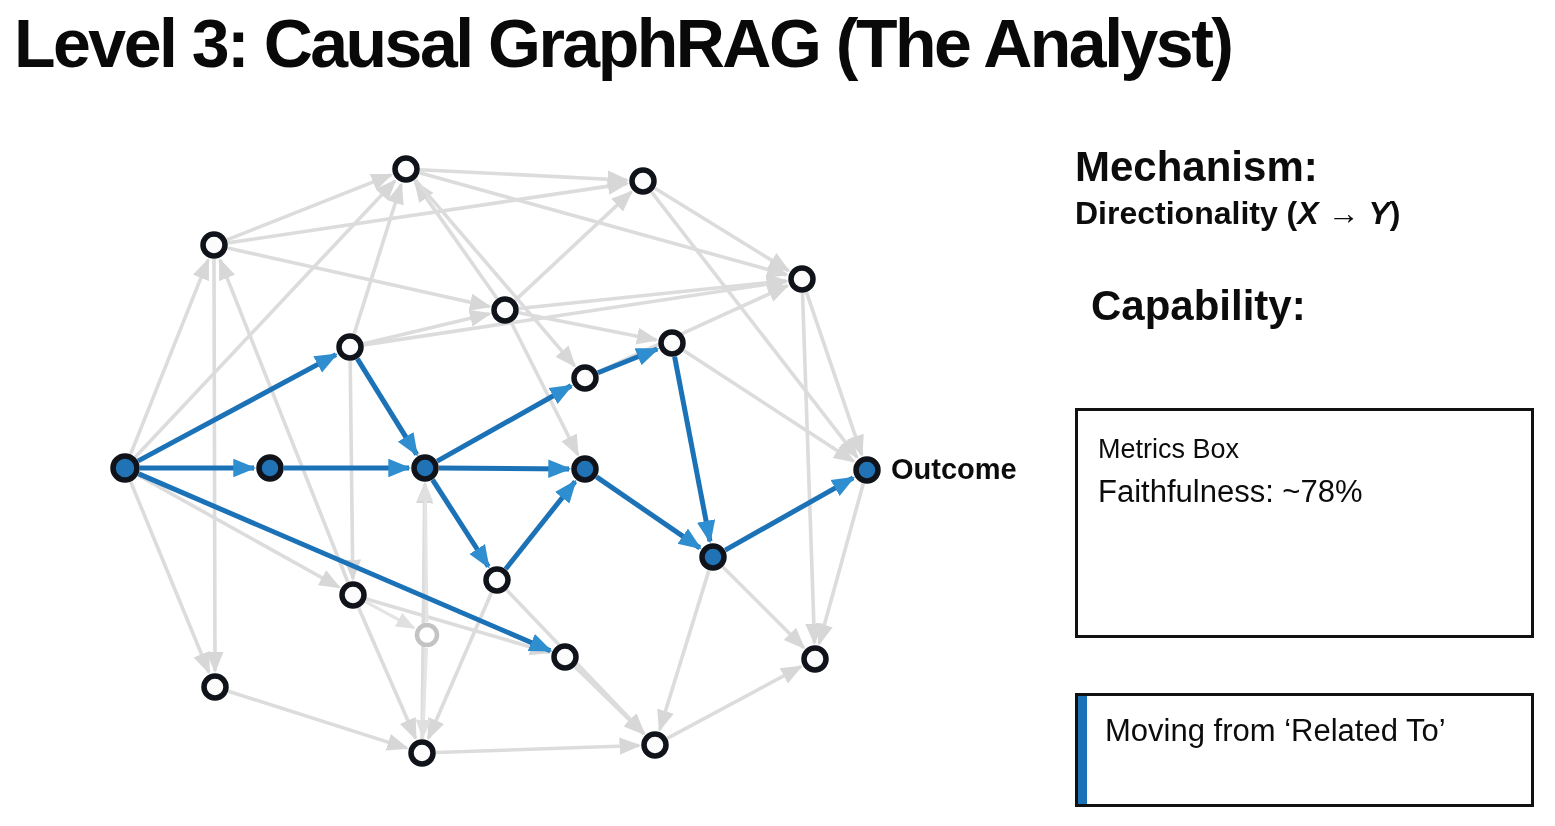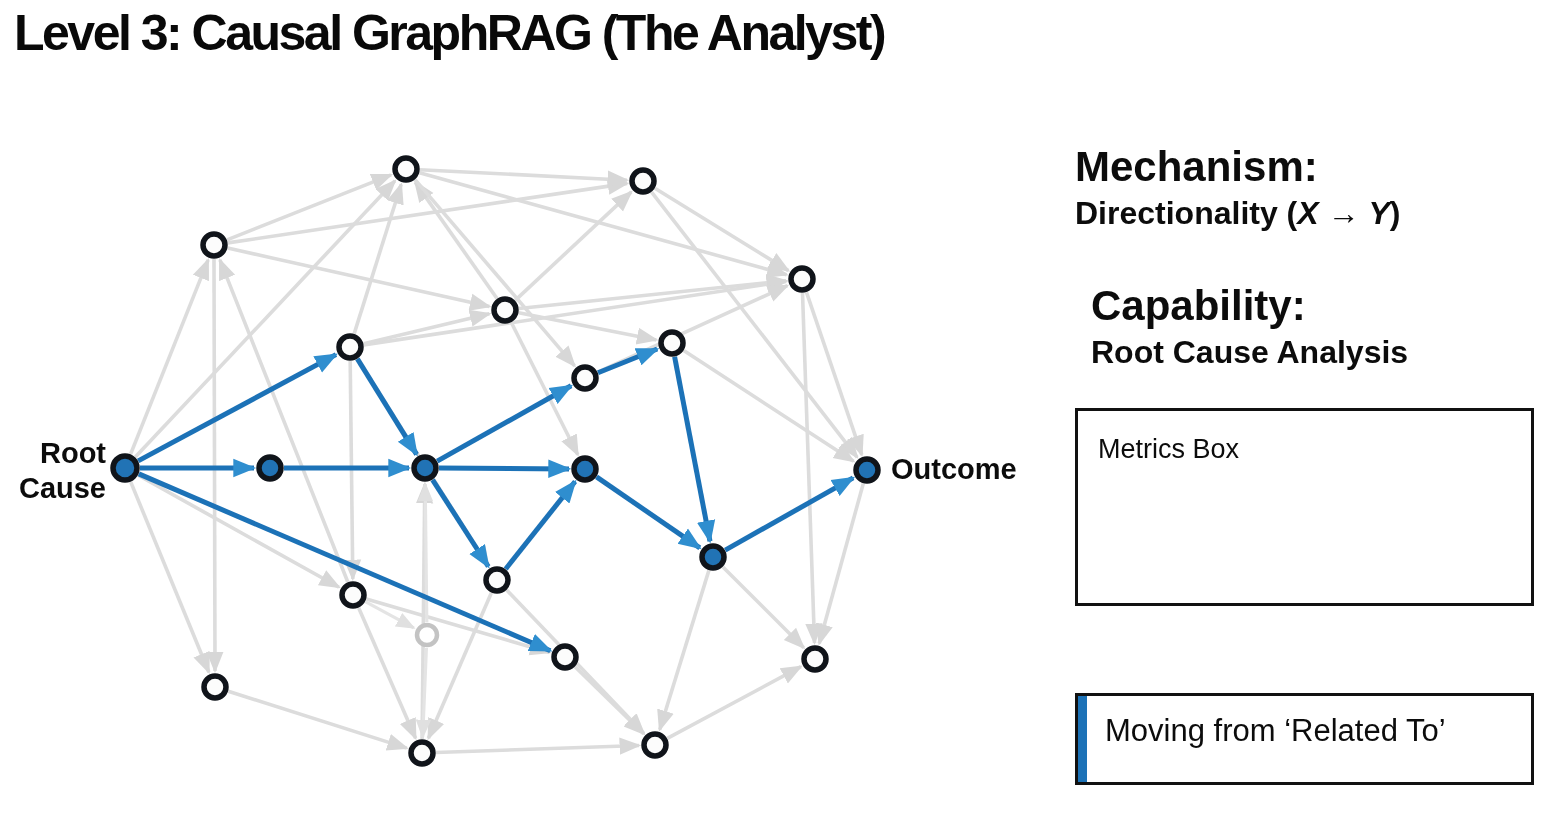--- a/index.html
+++ b/index.html
@@ -2,41 +2,41 @@
 <html><head>
 <meta charset="utf-8">
 <style>
   html,body{margin:0;padding:0;background:#ffffff;}
   .stage{
     position:relative;width:1555px;height:826px;background:#ffffff;
     font-family:"Liberation Sans",sans-serif;color:#0c0c0c;overflow:hidden;
   }
   .title{
     position:absolute;left:14px;top:4px;
-    font-size:50px;font-weight:700;letter-spacing:-2.5px;color:#090909;white-space:nowrap;
+    font-size:68px;font-weight:700;letter-spacing:-2.5px;color:#090909;white-space:nowrap;
   }
   .graph-svg{position:absolute;left:0;top:0;}
   .node-label{position:absolute;font-weight:700;font-size:29px;line-height:35px;color:#0c0c0c;}
   .root-label{left:14px;top:436px;width:92px;text-align:right;}
   .outcome-label{left:891px;top:452px;}
   .panel{position:absolute;left:1075px;width:460px;}
   .p-mech{top:144px;}
   .p-cap{top:283px;margin-left:16px;}
   .p-head{font-size:42px;font-weight:700;line-height:46px;}
   .p-body{font-size:32px;font-weight:700;line-height:46px;}
   .p-body .it{font-style:italic;}
   .metrics-box{
-    position:absolute;left:1075px;top:408px;width:459px;height:198px;
+    position:absolute;left:1075px;top:408px;width:459px;height:230px;
     border:3px solid #111111;box-sizing:border-box;padding:18px 0 0 20px;
   }
   .mb-title{font-size:27px;line-height:40px;}
   .mb-line{font-size:31px;line-height:46px;}
   .mb-note{font-size:28px;line-height:40px;margin-top:22px;}
   .quote-box{
-    position:absolute;left:1075px;top:693px;width:459px;height:92px;
+    position:absolute;left:1075px;top:693px;width:459px;height:114px;
     border:3px solid #111111;box-sizing:border-box;
   }
   .quote-accent{position:absolute;left:0;top:0;bottom:0;width:9px;background:#1c72b7;}
   .quote-text{
     position:absolute;left:27px;top:12px;right:8px;
     font-size:31px;line-height:45px;color:#0c0c0c;
   }
 </style>
 </head>
 <body>
@@ -134,38 +134,34 @@
         <circle cx="505" cy="310" r="11" fill="#fcfcfc" stroke="#10141a" stroke-width="5.5"></circle>
         <circle cx="353" cy="595" r="11" fill="#fcfcfc" stroke="#10141a" stroke-width="5.5"></circle>
         <circle cx="215" cy="687" r="11" fill="#fcfcfc" stroke="#10141a" stroke-width="5.5"></circle>
         <circle cx="427" cy="635" r="10" fill="#ffffff" stroke="#c3c3c3" stroke-width="4.5"></circle>
         <circle cx="422" cy="753" r="11" fill="#fcfcfc" stroke="#10141a" stroke-width="5.5"></circle>
         <circle cx="655" cy="745" r="11" fill="#fcfcfc" stroke="#10141a" stroke-width="5.5"></circle>
         <circle cx="815" cy="659" r="11" fill="#fcfcfc" stroke="#10141a" stroke-width="5.5"></circle>
       </g>
   </svg>
 
-  <div class="node-label root-label">
-    <div>Root</div>
-    <div>Cause</div>
-  </div>
   <div class="node-label outcome-label">Outcome</div>
 
   <div class="panel p-mech">
     <div class="p-head">Mechanism:</div>
     <div class="p-body"><span>Directionality (</span><span class="it">X</span><span> → </span><span class="it">Y</span><span>)</span></div>
   </div>
 
   <div class="panel p-cap">
     <div class="p-head">Capability:</div>
-    <div class="p-body">Root Cause Analysis</div>
   </div>
 
   <div class="metrics-box">
     <div class="mb-title">Metrics Box</div>
+    <div class="mb-line">Faithfulness: ~78%</div>
   </div>
 
   <div class="quote-box">
     <div class="quote-accent"></div>
     <div class="quote-text">
       <div>Moving from ‘Related To’</div>
     </div>
   </div>
 
 </div>

